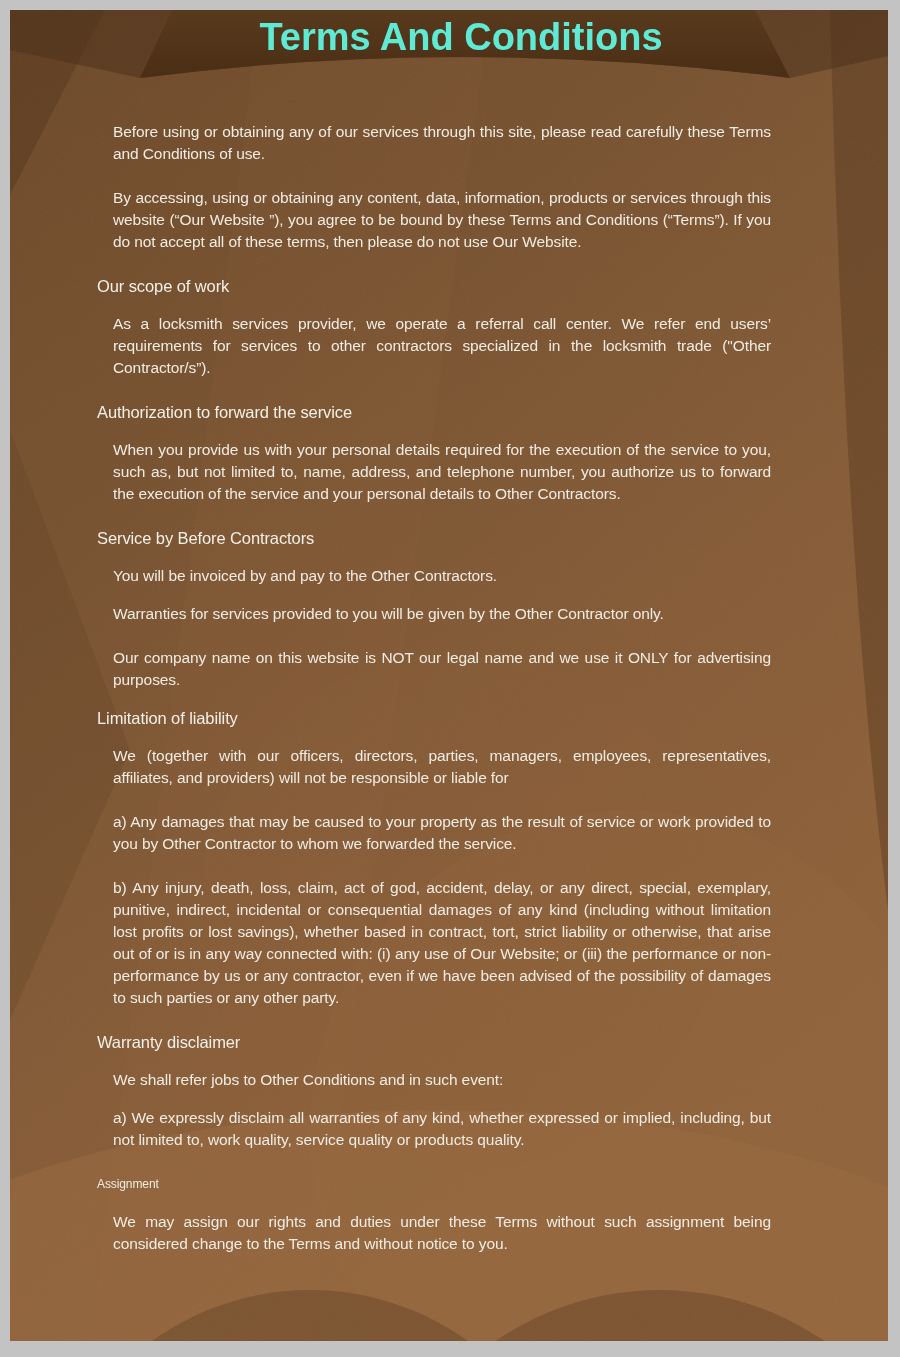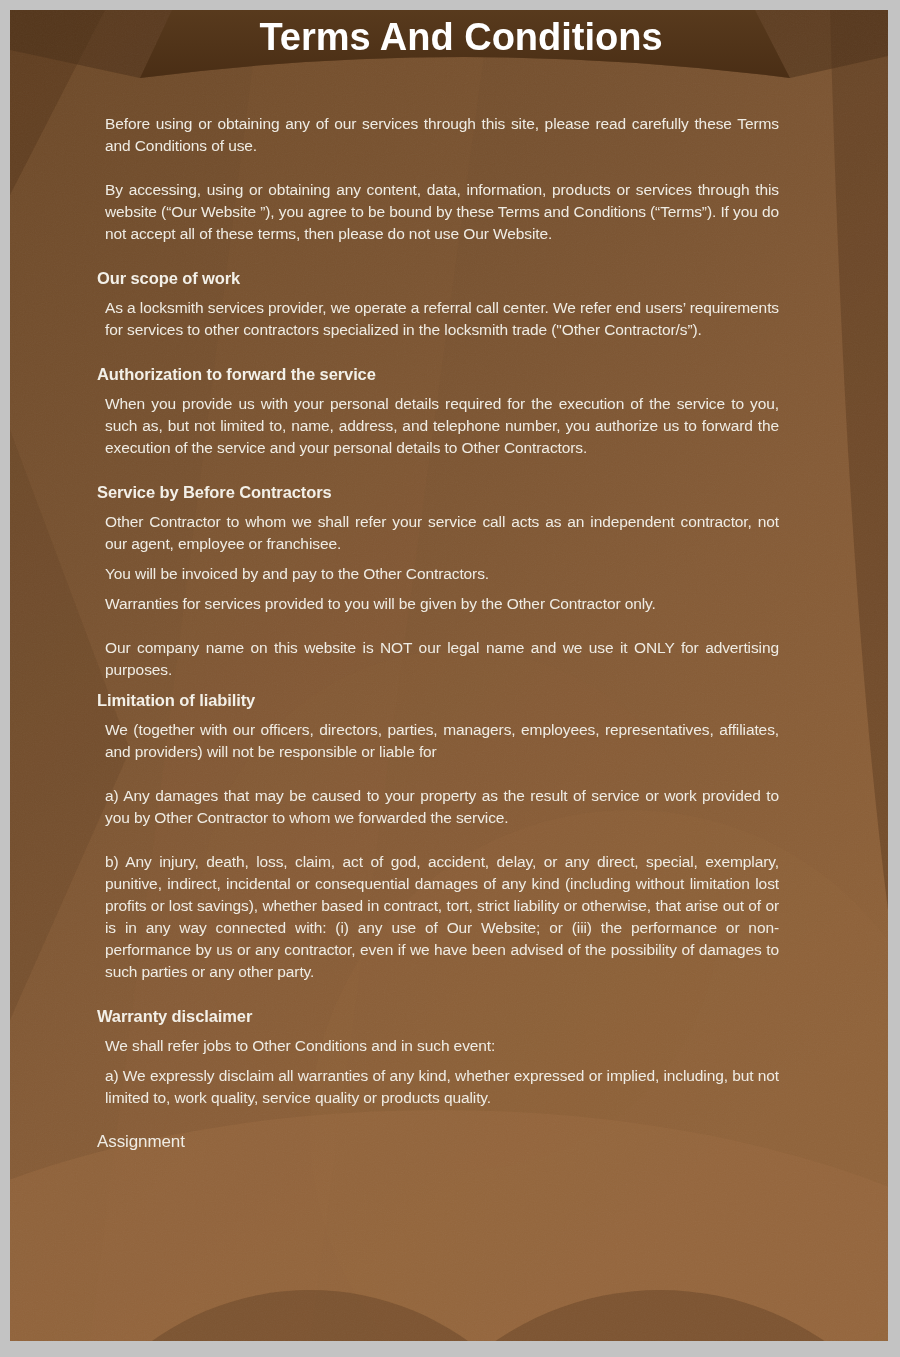--- a/index.html
+++ b/index.html
@@ -44,46 +44,46 @@
   .title {
     position: absolute;
     left: 0; right: 0;
     top: 6px;
     margin: 0;
     text-align: center;
     transform: translateX(12px);
     font-size: 38px;
     font-weight: 700;
     letter-spacing: 0px;
-    color: #ffffff;
+    color: #5eead4;
   }
   .content {
     position: absolute;
     left: 87px;
     top: 95px;
     width: 690px;
     color: #efece4;
     font-size: 15.5px;
     line-height: 22px;
     letter-spacing: -0.1px;
   }
   .para {
-    margin: 8px;
+    margin: 16px;
     text-align: justify;
   }
   .heading {
     margin: 0;
     font-size: 16.5px;
-    font-weight: 700;
+    font-weight: 400;
     line-height: 22px;
     color: #f3f0e8;
   }
   .heading-regular {
     font-weight: 400;
-    font-size: 17px;
+    font-size: 12px;
     color: #efece4;
   }
   .gap { margin-top: 22px; }
 </style>
 </head>
 <body>
 
 <div class="page">
 
   <svg class="bg-art" viewBox="0 0 878 1331" preserveAspectRatio="none">
@@ -140,31 +140,31 @@
     <p class="para">Before using or obtaining any of our services through this site, please read carefully these Terms and Conditions of use.</p>
     <p class="para gap">By accessing, using or obtaining any content, data, information, products or services through this website (“Our Website ”), you agree to be bound by these Terms and Conditions (“Terms”). If you do not accept all of these terms, then please do not use Our Website.</p>
 
     <h2 class="heading gap">Our scope of work</h2>
     <p class="para">As a locksmith services provider, we operate a referral call center. We refer end users’ requirements for services to other contractors specialized in the locksmith trade ("Other Contractor/s”).</p>
 
     <h2 class="heading gap">Authorization to forward the service</h2>
     <p class="para">When you provide us with your personal details required for the execution of the service to you, such as, but not limited to, name, address, and telephone number, you authorize us to forward the execution of the service and your personal details to Other Contractors.</p>
 
     <h2 class="heading gap">Service by Before Contractors</h2>
-    <p class="para">Other Contractor to whom we shall refer your service call acts as an independent contractor, not our agent, employee or franchisee.</p>
     <p class="para">You will be invoiced by and pay to the Other Contractors.</p>
     <p class="para">Warranties for services provided to you will be given by the Other Contractor only.</p>
 
     <p class="para gap">Our company name on this website is NOT our legal name and we use it ONLY for advertising purposes.</p>
 
     <h2 class="heading">Limitation of liability</h2>
     <p class="para">We (together with our officers, directors, parties, managers, employees, representatives, affiliates, and providers) will not be responsible or liable for</p>
     <p class="para gap">a) Any damages that may be caused to your property as the result of service or work provided to you by Other Contractor to whom we forwarded the service.</p>
     <p class="para gap">b) Any injury, death, loss, claim, act of god, accident, delay, or any direct, special, exemplary, punitive, indirect, incidental or consequential damages of any kind (including without limitation lost profits or lost savings), whether based in contract, tort, strict liability or otherwise, that arise out of or is in any way connected with: (i) any use of Our Website; or (iii) the performance or non-performance by us or any contractor, even if we have been advised of the possibility of damages to such parties or any other party.</p>
 
     <h2 class="heading gap">Warranty disclaimer</h2>
     <p class="para">We shall refer jobs to Other Conditions and in such event:</p>
     <p class="para">a) We expressly disclaim all warranties of any kind, whether expressed or implied, including, but not limited to, work quality, service quality or products quality.</p>
 
     <h2 class="heading heading-regular gap">Assignment</h2>
+    <p class="para">We may assign our rights and duties under these Terms without such assignment being considered change to the Terms and without notice to you.</p>
 
   </div>
 </div>
 
 </body></html>

